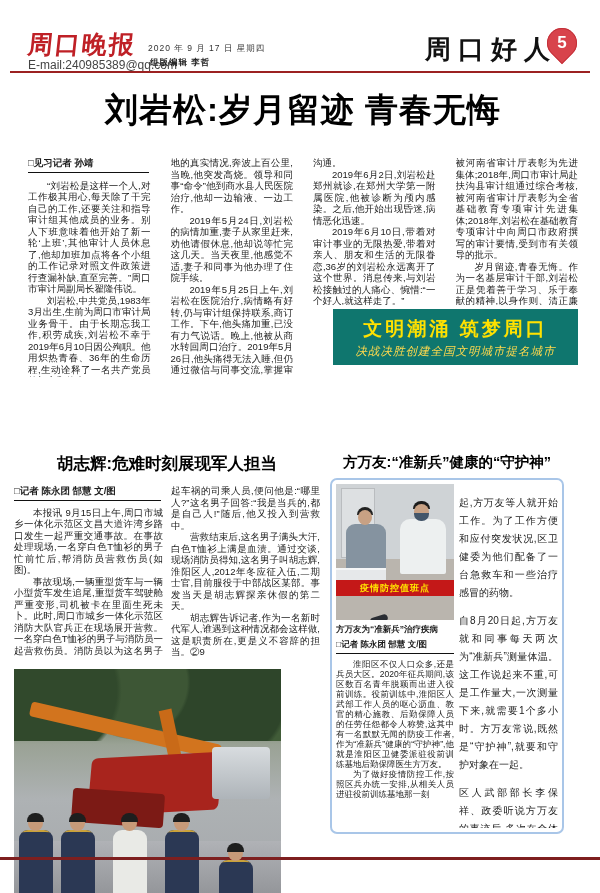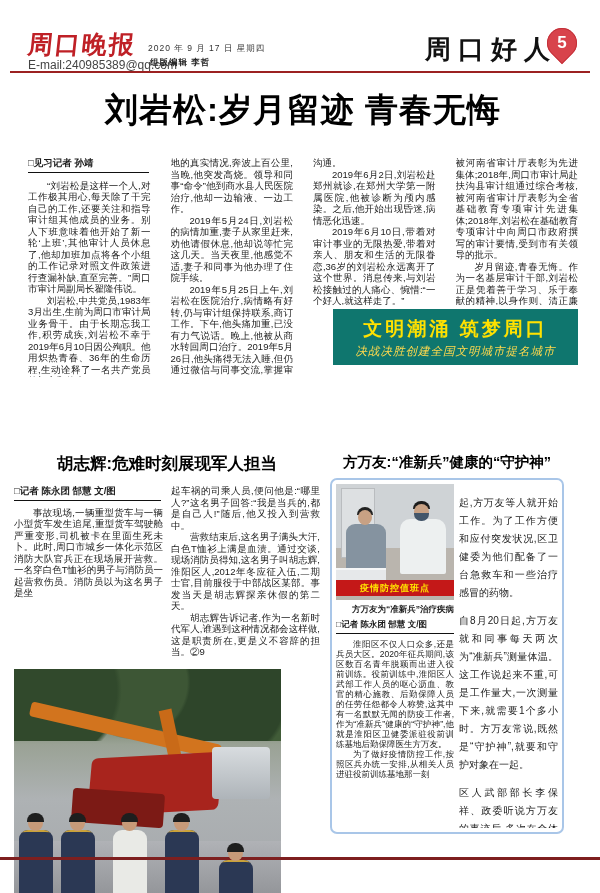--- a/index.html
+++ b/index.html
@@ -44,21 +44,21 @@
   .acol{width:149px;height:172px;overflow:hidden;font-size:9.5px;line-height:11.5px;text-align:justify;}
   .acol .byline{margin-bottom:6px;}
   
   .a3{width:234px;}
   .a3-title{margin:0 0 6px 0;text-align:center;font-size:14.5px;font-weight:900;color:#000;white-space:nowrap;}
   .bluebox{border:2px solid #a9c6e8;border-radius:7px;padding:4px;height:344px;display:flex;gap:5px;overflow:hidden;}
   .a3-left{width:118px;display:flex;flex-direction:column;}
   .scol{font-size:8.5px;line-height:10px;text-align:justify;overflow:hidden;}
   .a3-left .scol{height:146px;}
   .a3-right{width:101px;height:344px;font-size:10px;line-height:18px;text-align:justify;overflow:hidden;}
-  .caption{font-size:8.5px;font-weight:bold;text-align:right;margin:4px 0 3px 0;}
+  .caption{font-size:8.5px;font-weight:bold;text-align:left;margin:4px 0 3px 0;}
   .byline-sm{font-size:8.5px;font-weight:bold;border-bottom:1.5px solid #111;padding-bottom:2px;margin-bottom:5px;}
   
   .photo1{position:relative;width:267px;height:236px;overflow:hidden;margin-top:12px;
         background:linear-gradient(#5c6e4c 0%,#74846a 22%,#9aa295 32%,#aeb2b4 55%,#a3a6aa 100%);}
   .p1-foliage{position:absolute;top:-12px;left:-10px;right:-10px;height:84px;
         background:radial-gradient(circle at 15% 40%,#31492c 0 28%,transparent 30%),
                    radial-gradient(circle at 45% 30%,#3d5635 0 32%,transparent 34%),
                    radial-gradient(circle at 75% 45%,#2e452a 0 30%,transparent 32%),
                    radial-gradient(circle at 95% 35%,#415c38 0 26%,transparent 28%);}
   .p1-crane{position:absolute;top:54px;left:14px;width:195px;height:15px;background:#d2741e;
@@ -74,21 +74,21 @@
   .fig{position:absolute;bottom:2px;width:36px;height:88px;}
   .fig i{display:block;position:absolute;}
   .fig .hair{top:-2px;left:9px;width:17px;height:9px;border-radius:8px 8px 0 0;background:#1e1e1e;z-index:2;}
   .fig .head{top:1px;left:10px;width:15px;height:15px;border-radius:50%;background:#c79a79;z-index:1;}
   .fig .trunk{top:15px;left:1px;width:34px;height:72px;border-radius:9px 9px 3px 3px;background:#2b3854;
         box-shadow:0 18px 0 -16px #caa23a inset;}
   .fig.white .trunk{background:#e9eae6;box-shadow:none;}
   .fig.crouch{height:58px;}
   .fig.crouch .trunk{height:42px;}
   
-  .photo2{position:relative;width:118px;height:116px;overflow:hidden;
+  .photo2{position:relative;width:118px;height:136px;overflow:hidden;
         background:linear-gradient(#cfd3d6 0 55%,#bab5ae 55% 100%);}
   .p2-door{position:absolute;top:4px;left:5px;width:32px;height:68px;background:#dde0e2;border:1px solid #b9bcbf;}
   .p2-l-head{position:absolute;top:26px;left:22px;width:14px;height:15px;border-radius:50%;background:#c8a184;}
   .p2-l-hair{position:absolute;top:23px;left:21px;width:16px;height:8px;border-radius:8px 8px 0 0;background:#222;}
   .p2-l-body{position:absolute;top:40px;left:10px;width:40px;height:48px;border-radius:9px 9px 2px 2px;background:#8593a0;}
   .p2-r-head{position:absolute;top:20px;left:78px;width:15px;height:16px;border-radius:50%;background:#c8a184;}
   .p2-r-hair{position:absolute;top:17px;left:77px;width:17px;height:8px;border-radius:8px 8px 0 0;background:#1c1c1c;}
   .p2-mask{position:absolute;top:29px;left:78px;width:15px;height:8px;border-radius:0 0 7px 7px;background:#44566a;}
   .p2-r-body{position:absolute;top:35px;left:64px;width:46px;height:55px;border-radius:10px 10px 2px 2px;background:#edf0f0;}
   .p2-table{position:absolute;top:84px;left:0px;width:50px;height:18px;background:#e6e8ea;border-top:2px solid #f5f6f7;}
@@ -145,20 +145,21 @@
     </div>
   </section>
 
   <section class="bottom">
 
     <article class="a2">
       <h2 class="a2-title">胡志辉:危难时刻展现军人担当</h2>
       <div class="cols2">
         <div class="acol">
           <div class="byline">□记者 陈永团 郜慧 文/图</div>
+          <p>本报讯 9月15日上午,周口市城乡一体化示范区文昌大道许湾乡路口发生一起严重交通事故。在事故处理现场,一名穿白色T恤衫的男子忙前忙后,帮消防员营救伤员(如图)。</p>
           <p>事故现场,一辆重型货车与一辆小型货车发生追尾,重型货车驾驶舱严重变形,司机被卡在里面生死未卜。此时,周口市城乡一体化示范区消防大队官兵正在现场展开营救。一名穿白色T恤衫的男子与消防员一起营救伤员。消防员以为这名男子是坐</p>
         </div>
         <div class="acol">
           <p class="noindent">起车祸的司乘人员,便问他是:“哪里人?”这名男子回答:“我是当兵的,都是自己人!”随后,他又投入到营救中。</p>
           <p>营救结束后,这名男子满头大汗,白色T恤衫上满是血渍。通过交谈,现场消防员得知,这名男子叫胡志辉,淮阳区人,2012年冬应征入伍,二期士官,目前服役于中部战区某部。事发当天是胡志辉探亲休假的第二天。</p>
           <p>胡志辉告诉记者,作为一名新时代军人,谁遇到这种情况都会这样做,这是职责所在,更是义不容辞的担当。②9</p>
         </div>
       </div>
       <div class="photo1">
         <div class="p1-foliage"></div>

